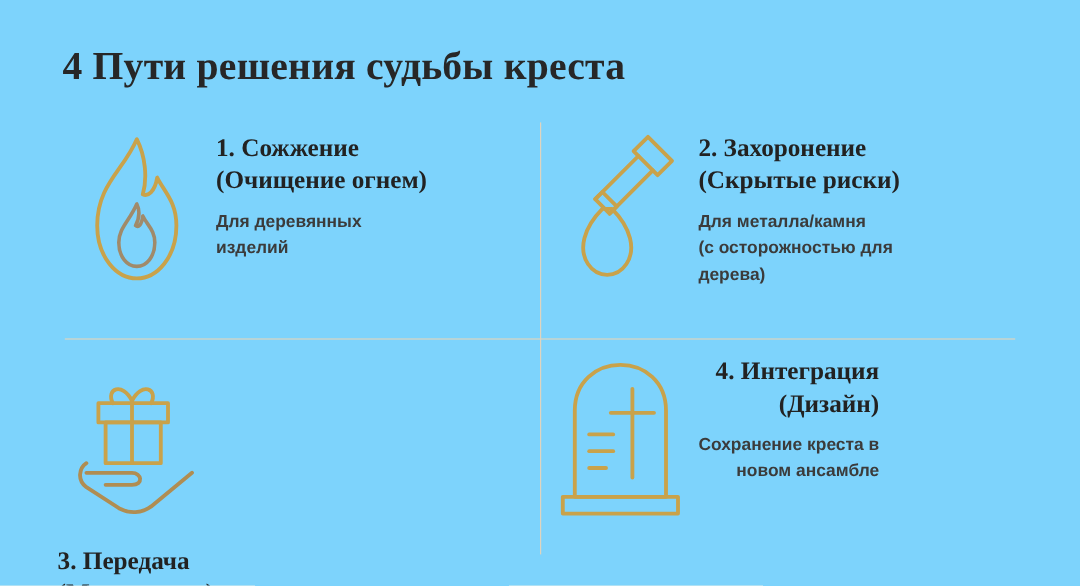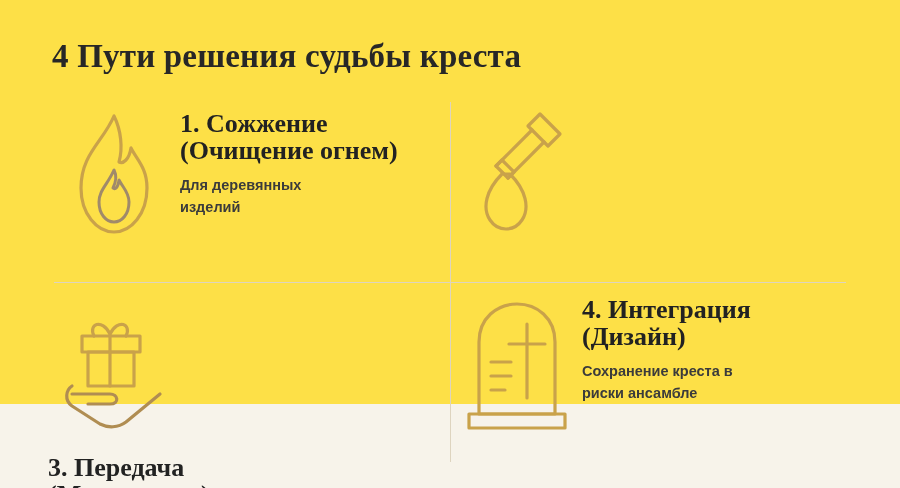--- a/index.html
+++ b/index.html
@@ -10,22 +10,22 @@
     width: 900px;
     height: 488px;
     background: #f7f3ea;
     font-family: "Liberation Sans", sans-serif;
     color: #2b2b2b;
     overflow: hidden;
   }
   .poster {
     position: relative;
     width: 900px;
-    height: 404px;
-    background: #fde047;
+    height: 488px;
+    background: #7dd3fc;
     box-sizing: border-box;
   }
   .title {
     position: absolute;
     left: 52px;
     top: 38px;
     font-family: "Liberation Serif", serif;
     font-size: 33px;
     font-weight: 700;
     color: #272727;
@@ -43,21 +43,21 @@
     width: 402px;
     height: 186px;
     box-sizing: border-box;
     display: flex;
     flex-direction: row;
     align-items: flex-start;
   }
   .cell-0 { left: 0;     top: 0; }
   .cell-1 { left: 402px; top: 0; }
   .cell-2 { left: 0;     top: 186px; flex-direction: column; }
-  .cell-3 { left: 402px; top: 186px; }
+  .cell-3 { left: 402px; top: 186px; text-align: right; }
 
   
   .sep-v {
     position: absolute;
     left: 402px;
     top: 6px;
     width: 1px;
     height: 360px;
     background: #ded4bf;
   }
@@ -81,21 +81,21 @@
     box-sizing: border-box;
   }
   .cell-1 .icon-wrap, .cell-3 .icon-wrap { padding-top: 6px; }
 
   .text-wrap {
     padding-top: 14px;
     padding-right: 8px;
   }
   .head {
     font-family: "Liberation Serif", serif;
-    font-size: 26px;
+    font-size: 21px;
     font-weight: 700;
     line-height: 27px;
     color: #222;
     margin: 0 0 10px 0;
     white-space: pre-line;
   }
   .desc {
     font-family: Liberation Sans, sans-serif;
     font-size: 14.5px;
     font-weight: 700;
@@ -137,20 +137,27 @@
       <div class="icon-wrap">
         <svg width="120" height="150" viewBox="0 0 120 150" fill="none">
           <g stroke="#c9a24a" stroke-width="3.2" stroke-linejoin="round" stroke-linecap="round" fill="none">
             <path d="M84 12 L104 32 L92 44 L72 24 Z"></path>
             <path d="M76 28 L40 64"></path>
             <path d="M88 40 L52 76"></path>
             <path d="M40 64 L52 76 L58 70 L46 58 Z"></path>
             <path d="M46 72 C 30 88, 26 106, 34 118 C 42 130, 58 130, 66 118 C 74 106, 70 88, 54 72 Z"></path>
           </g>
         </svg>
+      </div>
+      <div class="text-wrap">
+        <p class="head">2. Захоронение
+(Скрытые риски)</p>
+        <p class="desc">Для металла/камня
+(с осторожностью для
+дерева)</p>
       </div>
     </div>
 
     <div class="cell cell-2">
       <div class="icon-wrap">
         <svg width="132" height="150" viewBox="0 0 132 150" fill="none">
           <g stroke="#c9a24a" stroke-width="3.2" stroke-linejoin="round" stroke-linecap="round" fill="none">
             <path d="M46 46 C 40 34, 54 28, 62 44"></path>
             <path d="M78 46 C 84 34, 70 28, 62 44"></path>
             <rect x="34" y="46" width="58" height="16"></rect>
@@ -178,18 +185,18 @@
             <path d="M40 74 L60 74"></path>
             <path d="M40 88 L60 88"></path>
             <path d="M40 102 L54 102"></path>
           </g>
         </svg>
       </div>
       <div class="text-wrap">
         <p class="head">4. Интеграция
 (Дизайн)</p>
         <p class="desc">Сохранение креста в
-риски ансамбле</p>
+новом ансамбле</p>
       </div>
     </div>
 
   </div>
 </div>
 
 </body></html>

